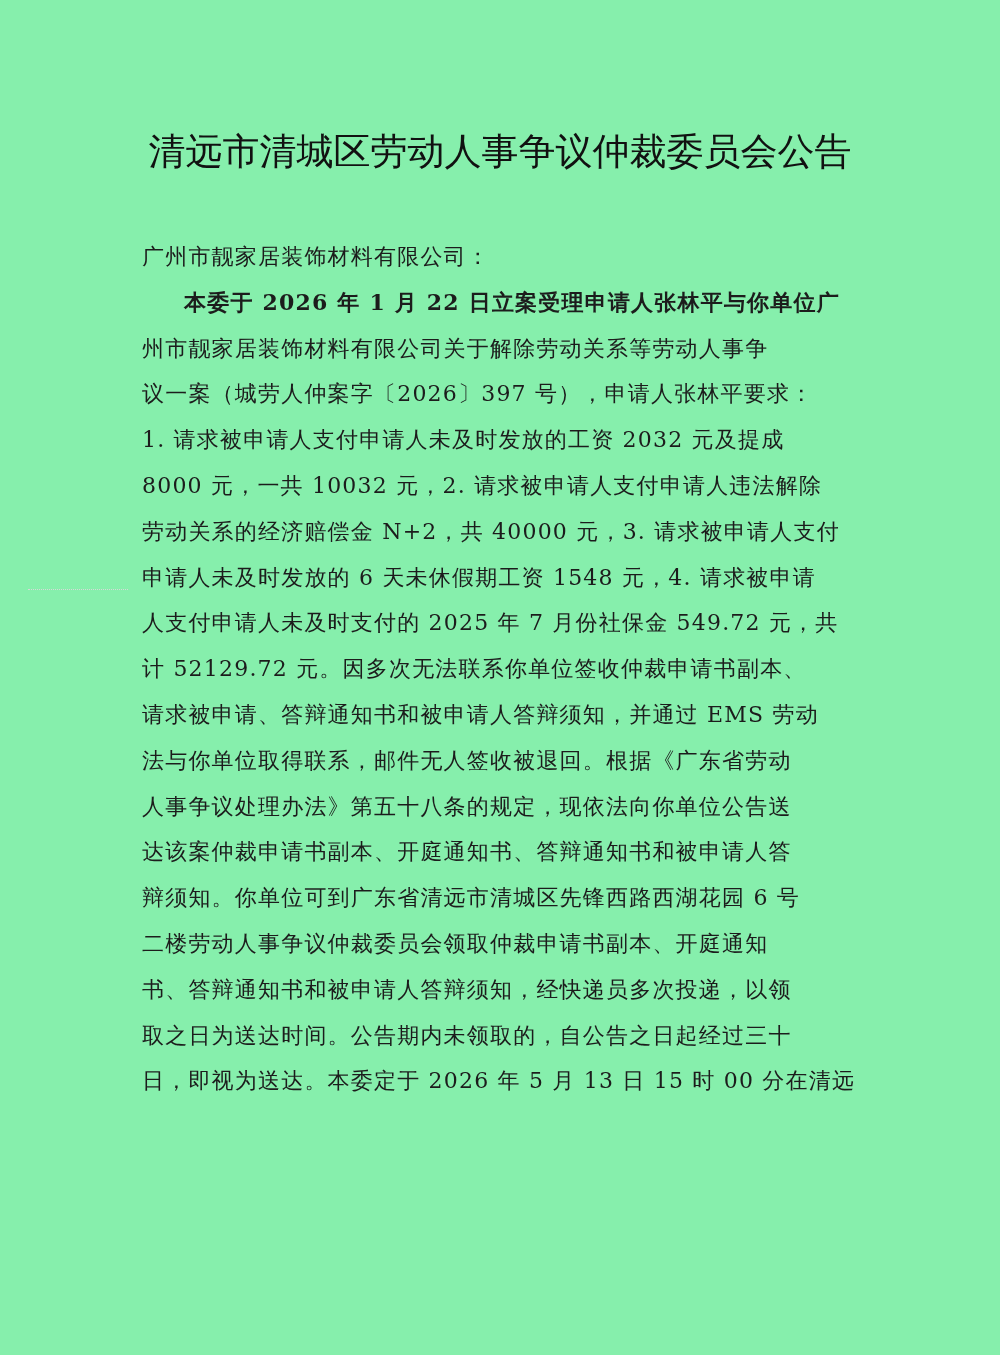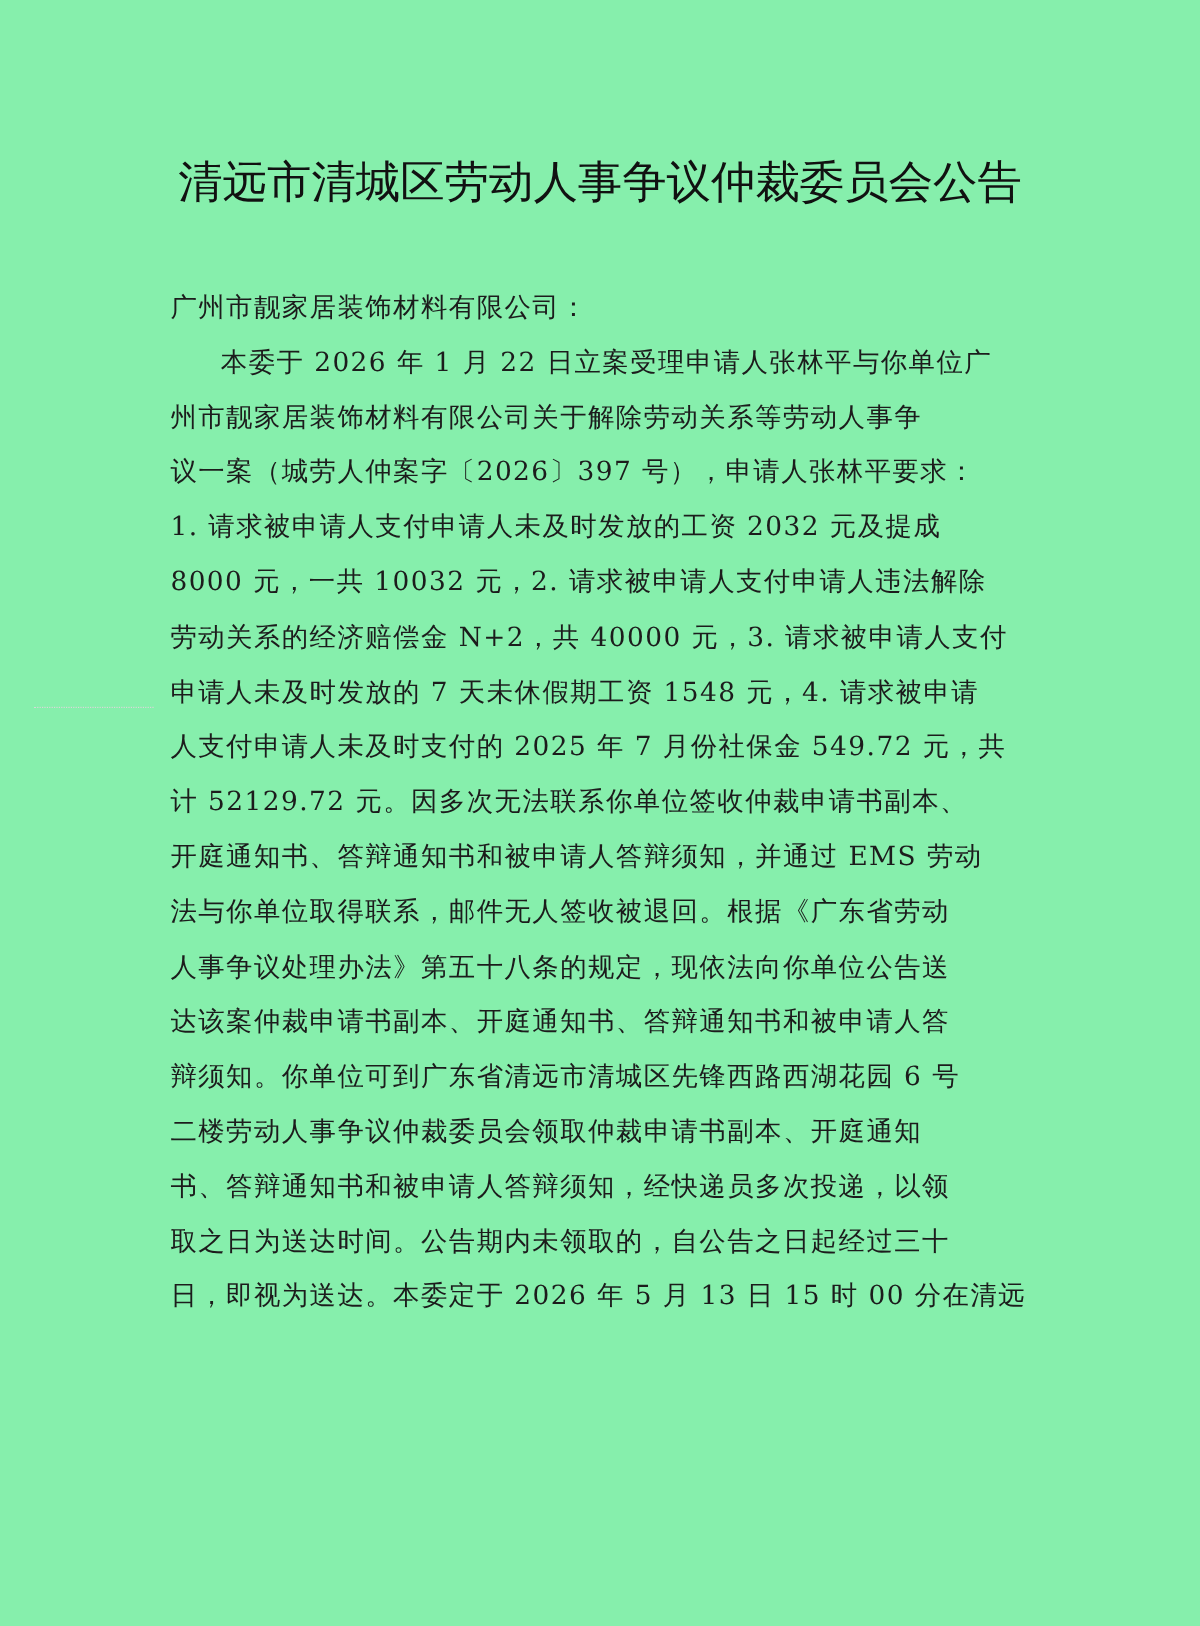--- a/index.html
+++ b/index.html
@@ -45,20 +45,21 @@
     }
     .line {
       display: block;
       height: 45.8px;
       line-height: 45.8px;
       white-space: nowrap;
       letter-spacing: 1.2px;
     }
     .line.indent {
       padding-left: 42px;
+      font-weight: bold;
     }
     .scan-mark {
       position: absolute;
       left: 28px;
       top: 589px;
       width: 100px;
       height: 1px;
       border-top: 1px dotted #d8d8d8;
     }
   </style>
@@ -72,24 +73,24 @@
   <div class="scan-mark"></div>
 
   <div class="body-text">
     <span class="line">广州市靓家居装饰材料有限公司：</span>
     <span class="line indent">本委于 2026 年 1 月 22 日立案受理申请人张林平与你单位广</span>
     <span class="line">州市靓家居装饰材料有限公司关于解除劳动关系等劳动人事争</span>
     <span class="line">议一案（城劳人仲案字〔2026〕397 号），申请人张林平要求：</span>
     <span class="line">1. 请求被申请人支付申请人未及时发放的工资 2032 元及提成</span>
     <span class="line">8000 元，一共 10032 元，2. 请求被申请人支付申请人违法解除</span>
     <span class="line">劳动关系的经济赔偿金 N+2，共 40000 元，3. 请求被申请人支付</span>
-    <span class="line">申请人未及时发放的 7 天未休假期工资 1548 元，4. 请求被申请</span>
+    <span class="line">申请人未及时发放的 6 天未休假期工资 1548 元，4. 请求被申请</span>
     <span class="line">人支付申请人未及时支付的 2025 年 7 月份社保金 549.72 元，共</span>
     <span class="line">计 52129.72 元。因多次无法联系你单位签收仲裁申请书副本、</span>
-    <span class="line">开庭通知书、答辩通知书和被申请人答辩须知，并通过 EMS 劳动</span>
+    <span class="line">请求被申请、答辩通知书和被申请人答辩须知，并通过 EMS 劳动</span>
     <span class="line">法与你单位取得联系，邮件无人签收被退回。根据《广东省劳动</span>
     <span class="line">人事争议处理办法》第五十八条的规定，现依法向你单位公告送</span>
     <span class="line">达该案仲裁申请书副本、开庭通知书、答辩通知书和被申请人答</span>
     <span class="line">辩须知。你单位可到广东省清远市清城区先锋西路西湖花园 6 号</span>
     <span class="line">二楼劳动人事争议仲裁委员会领取仲裁申请书副本、开庭通知</span>
     <span class="line">书、答辩通知书和被申请人答辩须知，经快递员多次投递，以领</span>
     <span class="line">取之日为送达时间。公告期内未领取的，自公告之日起经过三十</span>
     <span class="line">日，即视为送达。本委定于 2026 年 5 月 13 日 15 时 00 分在清远</span>
   </div>
 

